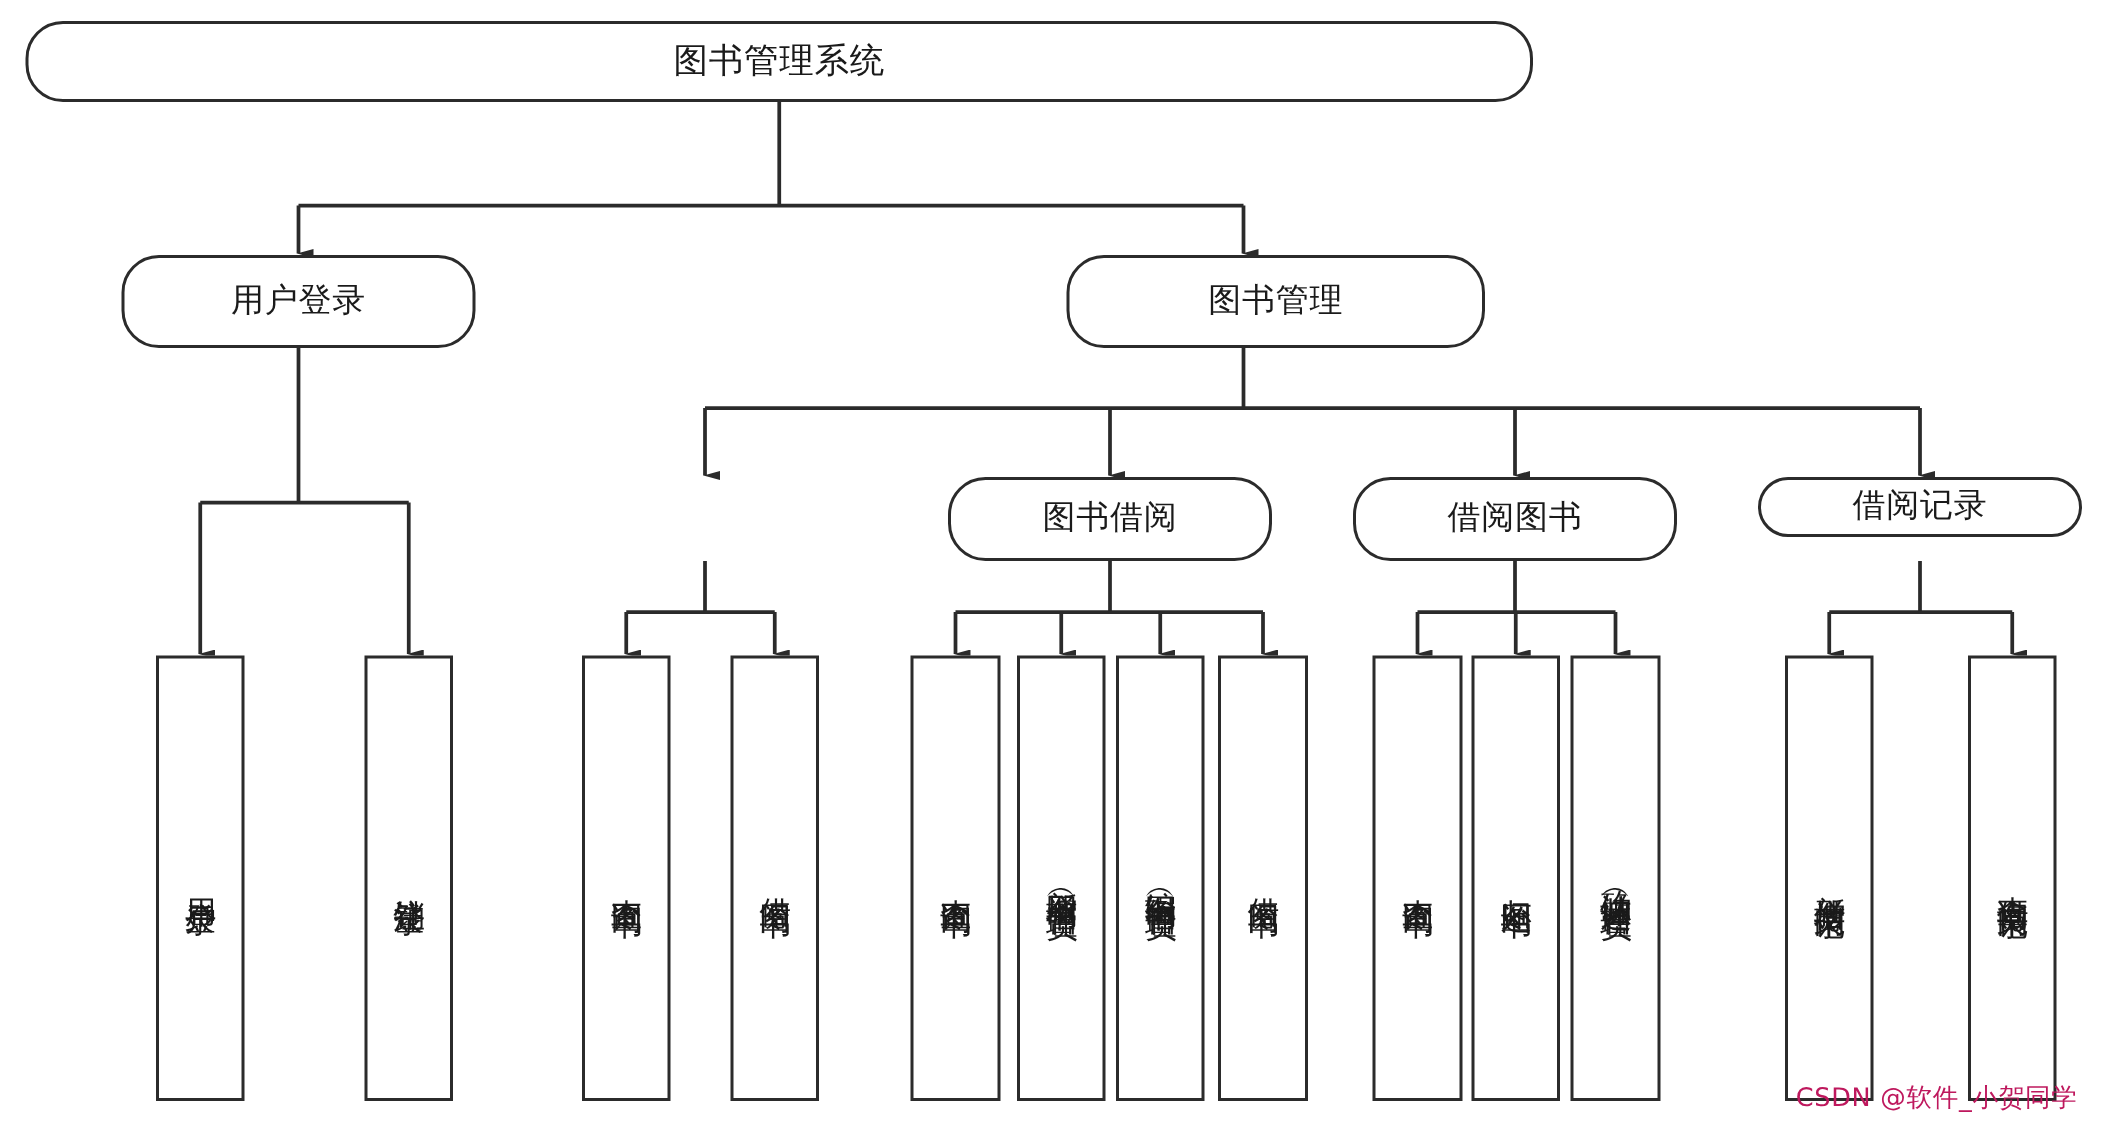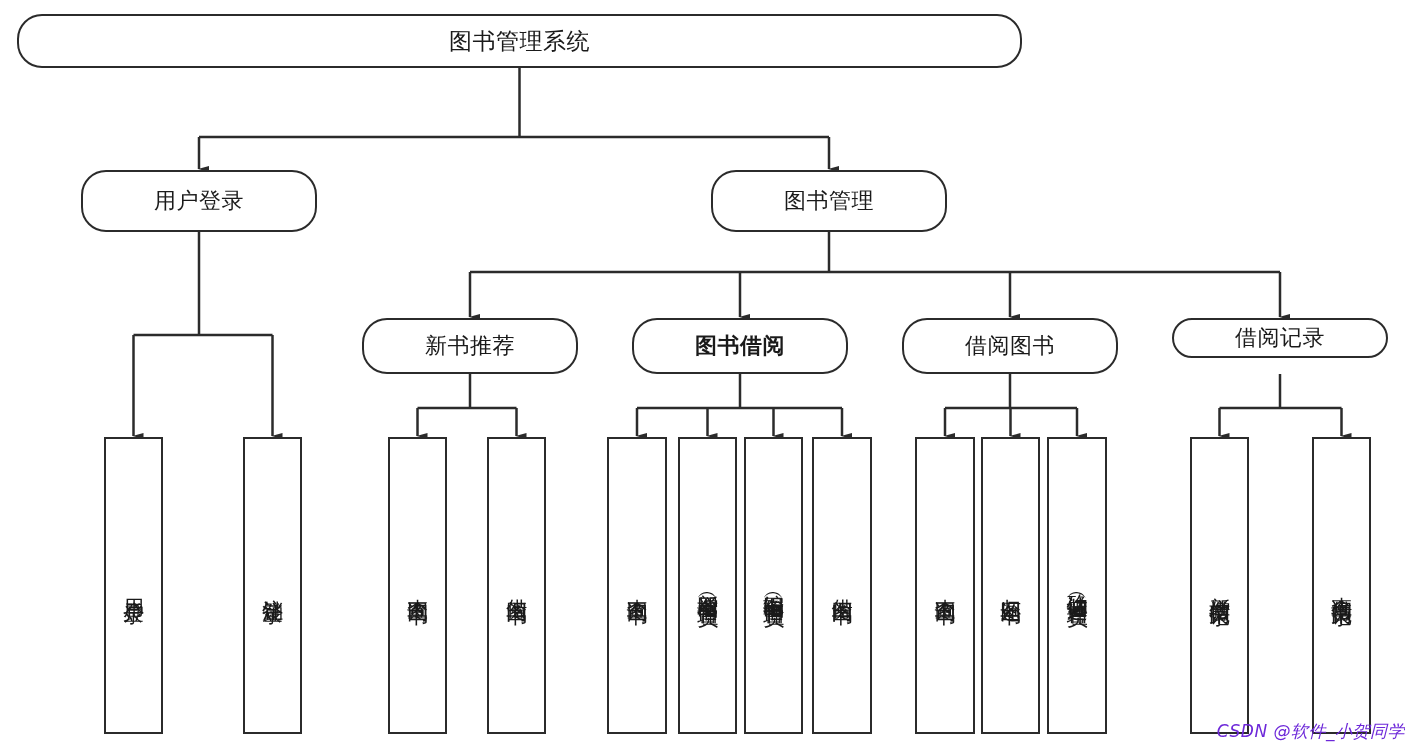--- a/index.html
+++ b/index.html
@@ -47,27 +47,26 @@
   #edges {
     position: absolute;
     left: 0;
     top: 0;
     width: 1405px;
     height: 747px;
     pointer-events: none;
   }
   .watermark {
     position: absolute;
-    right: 0;
+    right: 20px;
     bottom: 4px;
     font-size: 17px;
-    color: #6d28d9;
+    color: #be185d;
     letter-spacing: 0.5px;
     white-space: nowrap;
-    font-style: italic;
   }
 </style>
 </head>
 <body>
 
 <div id="canvas">
 
   <svg id="edges" viewBox="0 0 1405 747" xmlns="http://www.w3.org/2000/svg">
       <defs>
         <marker id="arrow" markerWidth="10" markerHeight="12" refX="3" refY="10" orient="auto" markerUnits="userSpaceOnUse">
@@ -105,24 +104,23 @@
       <line x1="1077" y1="408" x2="1077" y2="436" stroke="#2b2b2b" stroke-width="2.5" marker-end="url(#arrow)"></line>
       <line x1="1280" y1="374" x2="1280" y2="408" stroke="#2b2b2b" stroke-width="2.5"></line>
       <line x1="1219.5" y1="408" x2="1341.5" y2="408" stroke="#2b2b2b" stroke-width="2.5"></line>
       <line x1="1219.5" y1="408" x2="1219.5" y2="436" stroke="#2b2b2b" stroke-width="2.5" marker-end="url(#arrow)"></line>
       <line x1="1341.5" y1="408" x2="1341.5" y2="436" stroke="#2b2b2b" stroke-width="2.5" marker-end="url(#arrow)"></line>
     </svg>
 
   <div class="node h root" style="left:17px;top:14px;width:1005px;height:54px;">图书管理系统</div>
 
   <div class="node h" style="left:81px;top:170px;width:236px;height:62px;">用户登录</div>
-  <div class="node h" style="left:711px;top:170px;width:236px;height:62px;text-align:center;">图书管理</div>
+  <div class="node h" style="left:711px;top:170px;width:279px;height:62px;text-align:center;">图书管理</div>
 
-  <div class="node h" style="left:362px;top:318px;width:216px;height:56px;">新书推荐</div>
-  <div class="node h" style="left:632px;top:318px;width:216px;height:56px;font-weight:bold;">图书借阅</div>
+  <div class="node h" style="left:632px;top:318px;width:216px;height:56px;">图书借阅</div>
   <div class="node h" style="left:902px;top:318px;width:216px;height:56px;">借阅图书</div>
   <div class="node h" style="left:1172px;top:318px;width:216px;height:40px;">借阅记录</div>
 
   <div class="node v" style="left:104px;top:437px;width:59px;height:297px;">用户登录</div>
   <div class="node v" style="left:243px;top:437px;width:59px;height:297px;">注销登录</div>
 
   <div class="node v" style="left:388px;top:437px;width:59px;height:297px;">查询图书</div>
   <div class="node v" style="left:487px;top:437px;width:59px;height:297px;">借阅图书</div>
 
   <div class="node v" style="left:607px;top:437px;width:60px;height:297px;">查询图书</div>

